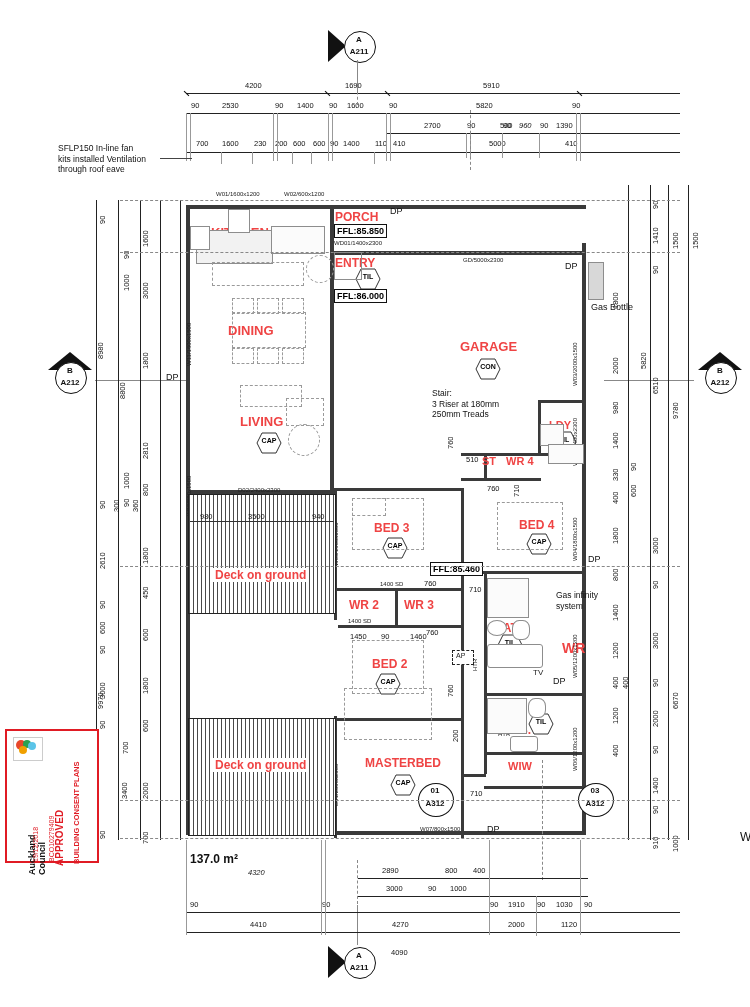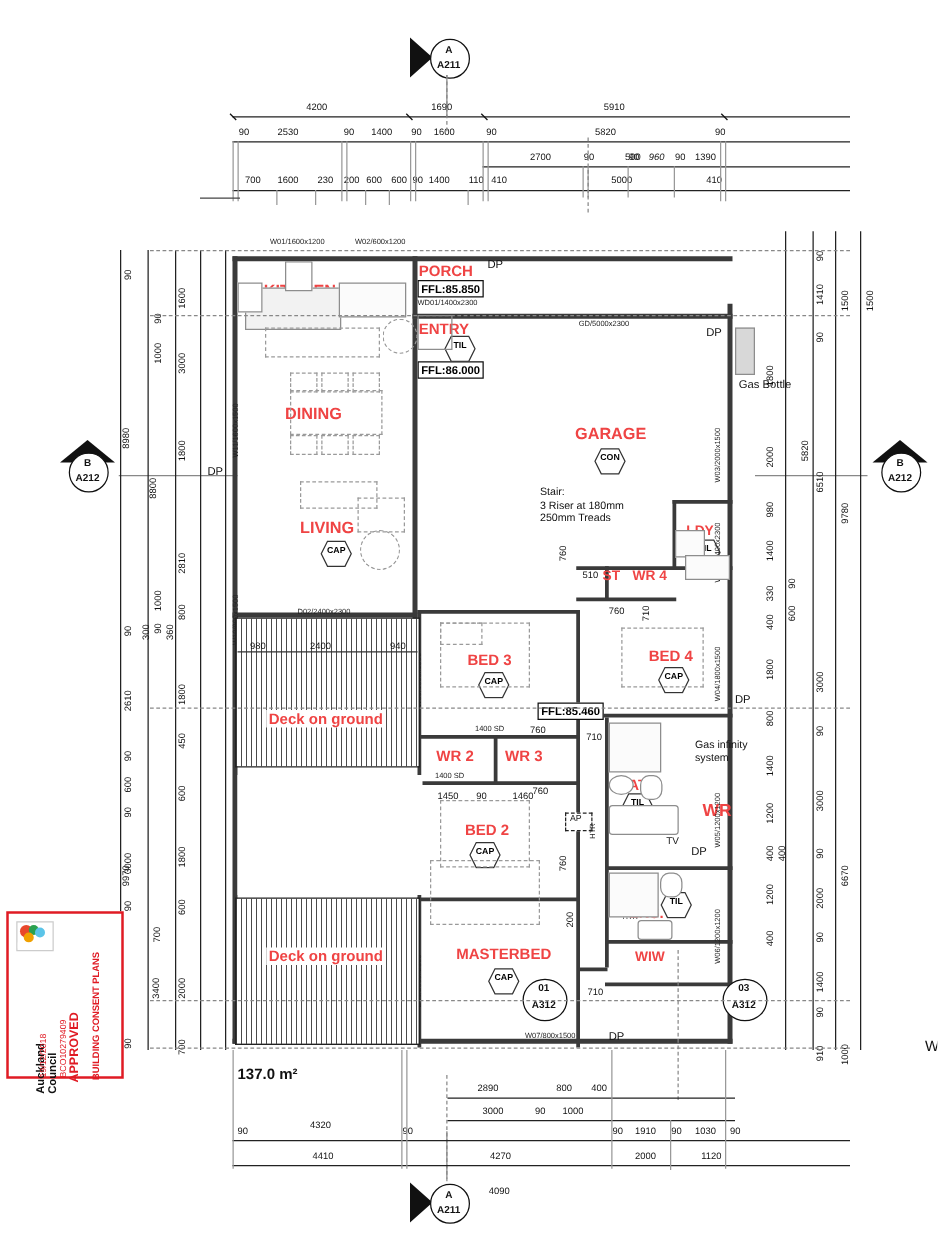--- a/index.html
+++ b/index.html
@@ -127,20 +127,23 @@
   <div class="line vl" style="left:374px;top:152px;height:12px;background:#999;"></div>
   <div class="line vl" style="left:386px;top:113px;height:48px;background:#999;"></div>
   <div class="line vl" style="left:390px;top:113px;height:48px;background:#999;"></div>
   <div class="line vl" style="left:466px;top:133px;height:25px;background:#999;"></div>
   <div class="line vl" style="left:470px;top:133px;height:25px;background:#999;"></div>
   <div class="line vl" style="left:502px;top:133px;height:25px;background:#999;"></div>
   <div class="line vl" style="left:539px;top:133px;height:25px;background:#999;"></div>
   <div class="line vl" style="left:576px;top:113px;height:48px;background:#999;"></div>
   <div class="line vl" style="left:580px;top:113px;height:48px;background:#999;"></div>
 
+  <div class="note" style="left:58px;top:143px;width:130px;">SFLP150 In-line fan
+kits installed Ventilation
+through roof eave</div>
   <div class="line hl" style="left:160px;top:158px;width:32px;background:#444;"></div>
 
   <div class="line vl" style="left:96px;top:200px;height:640px;background:#222;"></div>
   <div class="line vl" style="left:118px;top:200px;height:640px;background:#222;"></div>
   <div class="line vl" style="left:140px;top:200px;height:640px;background:#222;"></div>
   <div class="line vl" style="left:160px;top:200px;height:640px;background:#222;"></div>
   <div class="line vl" style="left:180px;top:200px;height:640px;background:#222;"></div>
 
   <div class="dim v" style="left:105px;top:350px;">8980</div>
   <div class="dim v" style="left:127px;top:390px;">8800</div>
@@ -445,21 +448,21 @@
   <div class="furnsolid" style="left:548px;top:444px;width:34px;height:18px;background:#fbfbfb;"></div>
 
   <div class="deck" style="left:188px;top:494px;width:146px;height:118px;"></div>
   <div class="room" style="left:213px;top:568px;font-size:12px;background:#fff;padding:0 2px;">Deck on ground</div>
   <div class="deck" style="left:188px;top:718px;width:146px;height:116px;"></div>
   <div class="room" style="left:213px;top:758px;font-size:12px;background:#fff;padding:0 2px;">Deck on ground</div>
   <div style="position:absolute;left:190px;top:620px;width:148px;height:96px;background:#fff;"></div>
 
   <div class="line hl" style="left:190px;top:521px;width:144px;background:#333;"></div>
   <div class="dim" style="left:200px;top:512px;">980</div>
-  <div class="dim" style="left:248px;top:512px;">2400</div>
+  <div class="dim" style="left:248px;top:512px;">3500</div>
   <div class="dim" style="left:312px;top:512px;">940</div>
 
   <div class="marker" style="left:418px;top:783px;width:36px;height:34px;">
     <div class="mk-circle" style="left:0;top:0;width:34px;height:32px;"></div>
     <div class="mk-label" style="left:0;top:3px;width:34px;font-size:8px;">01</div>
     <div class="mk-label" style="left:0;top:16px;width:34px;font-size:8px;">A312</div>
   </div>
   <div class="marker" style="left:578px;top:783px;width:36px;height:34px;">
     <div class="mk-circle" style="left:0;top:0;width:34px;height:32px;"></div>
     <div class="mk-label" style="left:0;top:3px;width:34px;font-size:8px;">03</div>
@@ -481,21 +484,21 @@
   <div class="dim" style="left:445px;top:866px;">800</div>
   <div class="dim" style="left:473px;top:866px;">400</div>
 
   <div class="line hl" style="left:358px;top:896px;width:230px;background:#222;"></div>
   <div class="dim" style="left:386px;top:884px;">3000</div>
   <div class="dim" style="left:428px;top:884px;">90</div>
   <div class="dim" style="left:450px;top:884px;">1000</div>
 
   <div class="line hl" style="left:186px;top:912px;width:494px;background:#222;"></div>
   <div class="dim" style="left:190px;top:900px;">90</div>
-  <div class="dim" style="left:248px;top:895px;">4320</div>
+  <div class="dim" style="left:248px;top:868px;font-style:italic;">4320</div>
   <div class="dim" style="left:322px;top:900px;">90</div>
   <div class="dim" style="left:391px;top:948px;">4090</div>
   <div class="dim" style="left:490px;top:900px;">90</div>
   <div class="dim" style="left:508px;top:900px;">1910</div>
   <div class="dim" style="left:537px;top:900px;">90</div>
   <div class="dim" style="left:556px;top:900px;">1030</div>
   <div class="dim" style="left:584px;top:900px;">90</div>
 
   <div class="line hl" style="left:186px;top:932px;width:494px;background:#222;"></div>
   <div class="dim" style="left:250px;top:920px;">4410</div>

